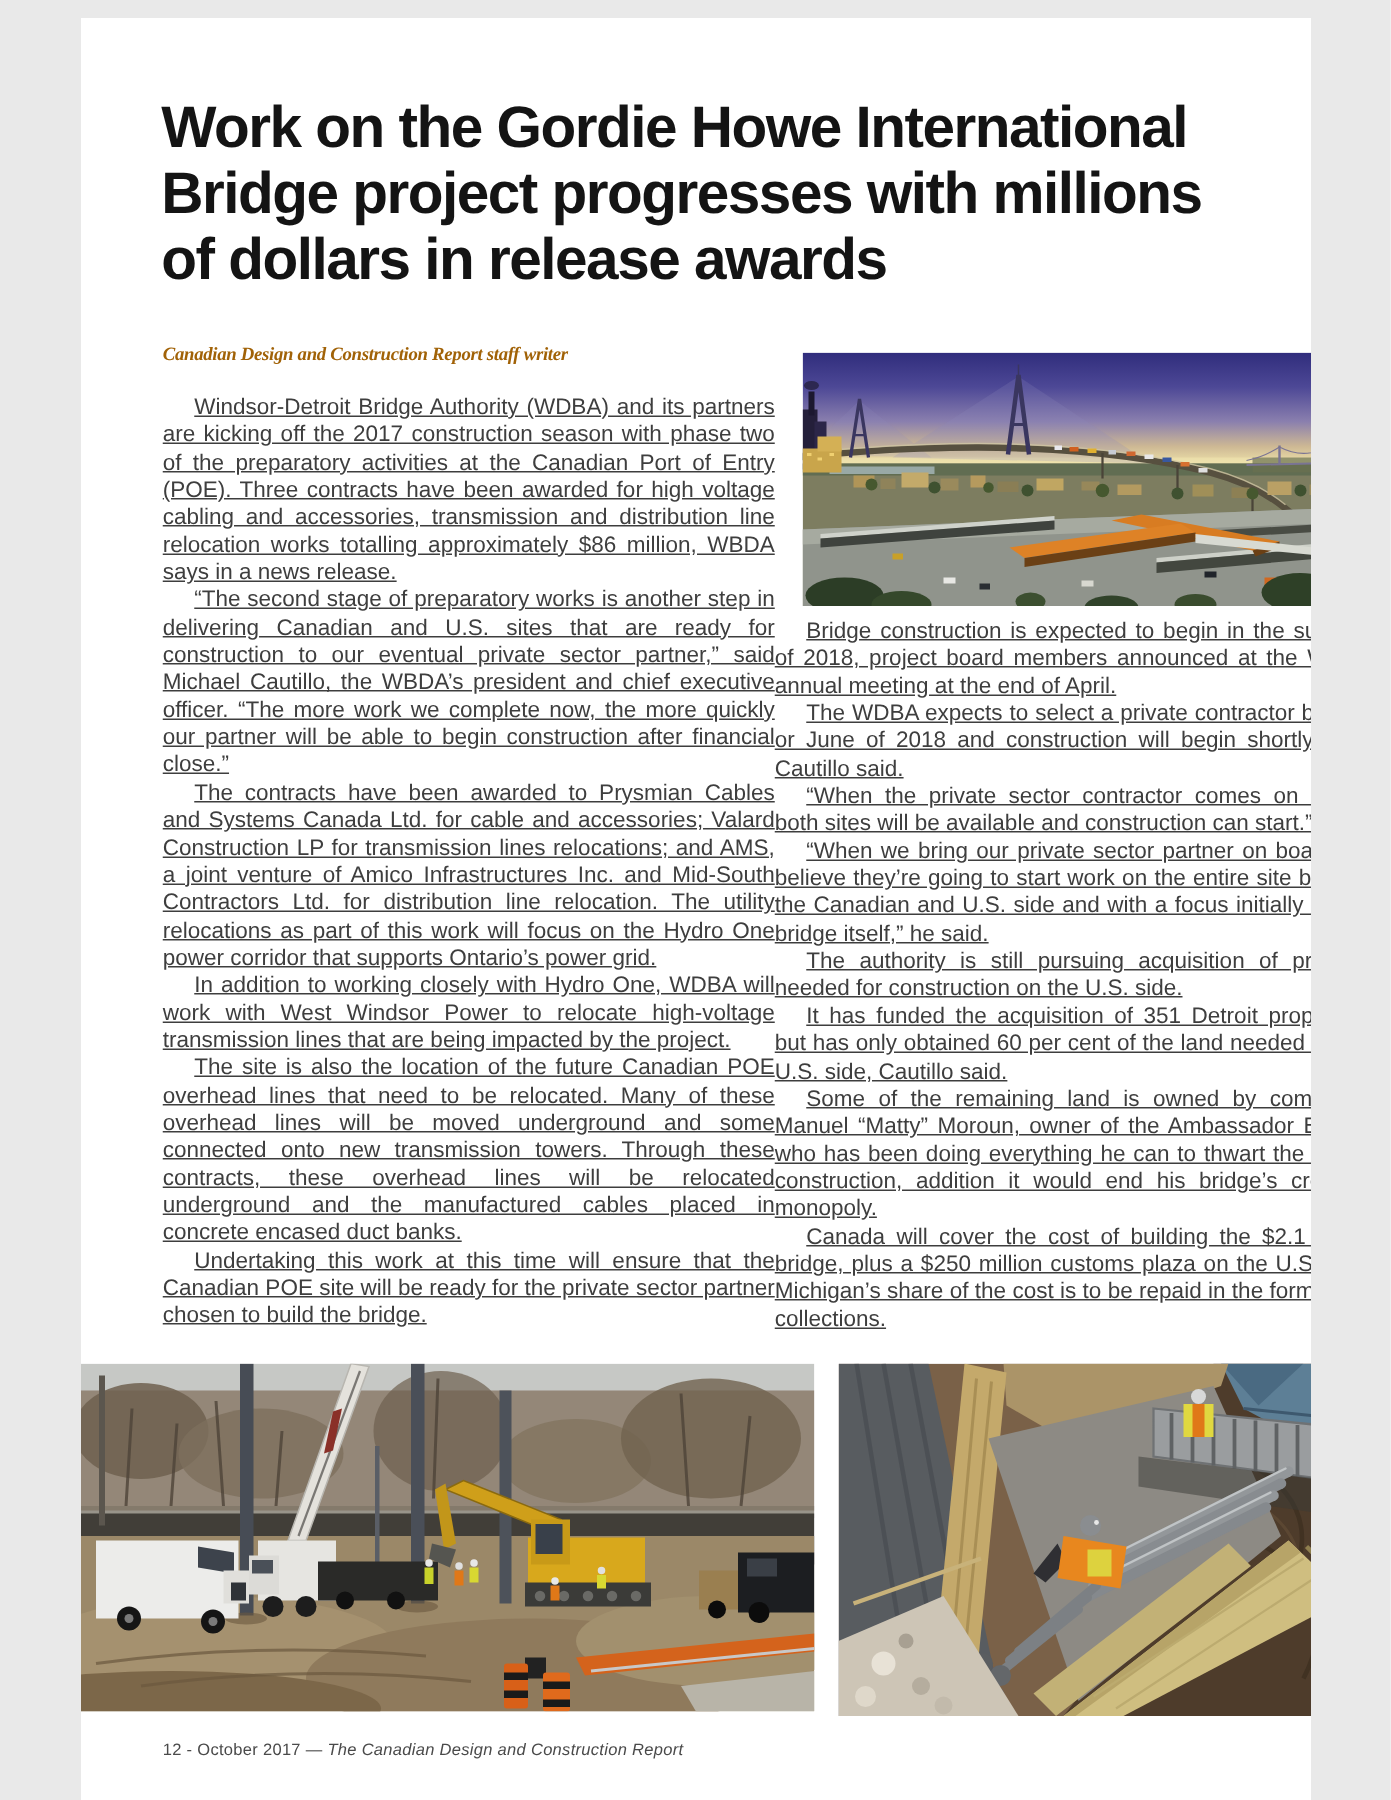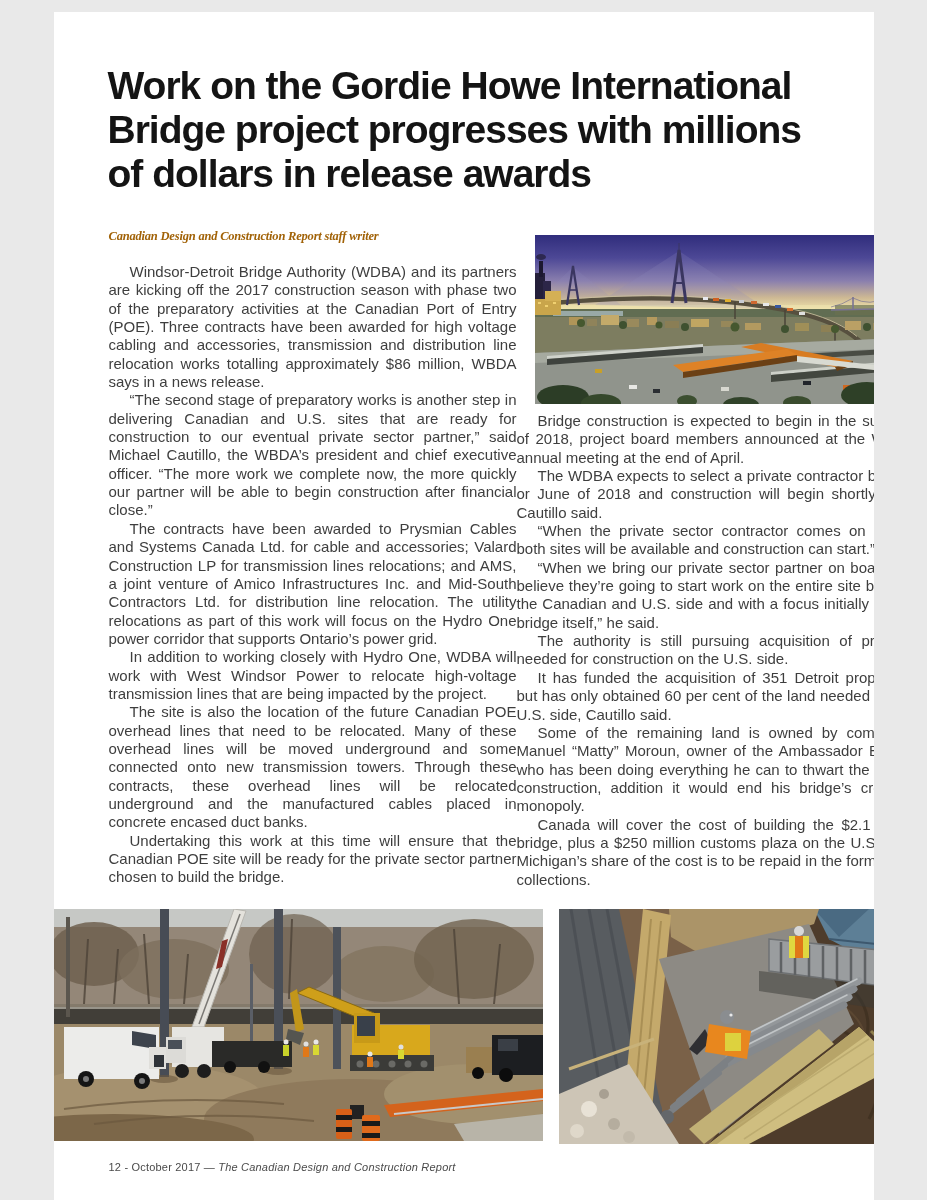--- a/index.html
+++ b/index.html
@@ -17,21 +17,21 @@
   .byline {
     position:absolute; left:55px; top:217px;
     font-size:12.5px; font-style:italic; font-weight:700; color:#a16207;
     letter-spacing:-0.2px;
     font-family:Liberation Serif, serif;
   }
   .col {
     position:absolute; font-size:15px; line-height:18.35px;
     color:#3e3e3e; text-align:justify;
   }
-  .col p { margin:0; text-indent:21px; }
+  .col p { margin:0; text-indent:21px;text-decoration:underline; }
   .col-left  { left:55px;  top:251px; width:408px; }
   .col-right { left:463px; top:400px; width:400px; }
   figure { margin:0; padding:0; }
   .figure-render {
     position:absolute; left:481px; top:223px; width:395px; height:169px;
     overflow:hidden;
   }
   .photo-left  { position:absolute; left:0px;   top:897px; width:489px; height:232px; overflow:hidden; }
   .photo-right { position:absolute; left:505px; top:897px; width:422px; height:235px; overflow:hidden; }
   figure svg { display:block; width:100%; height:100%; }

